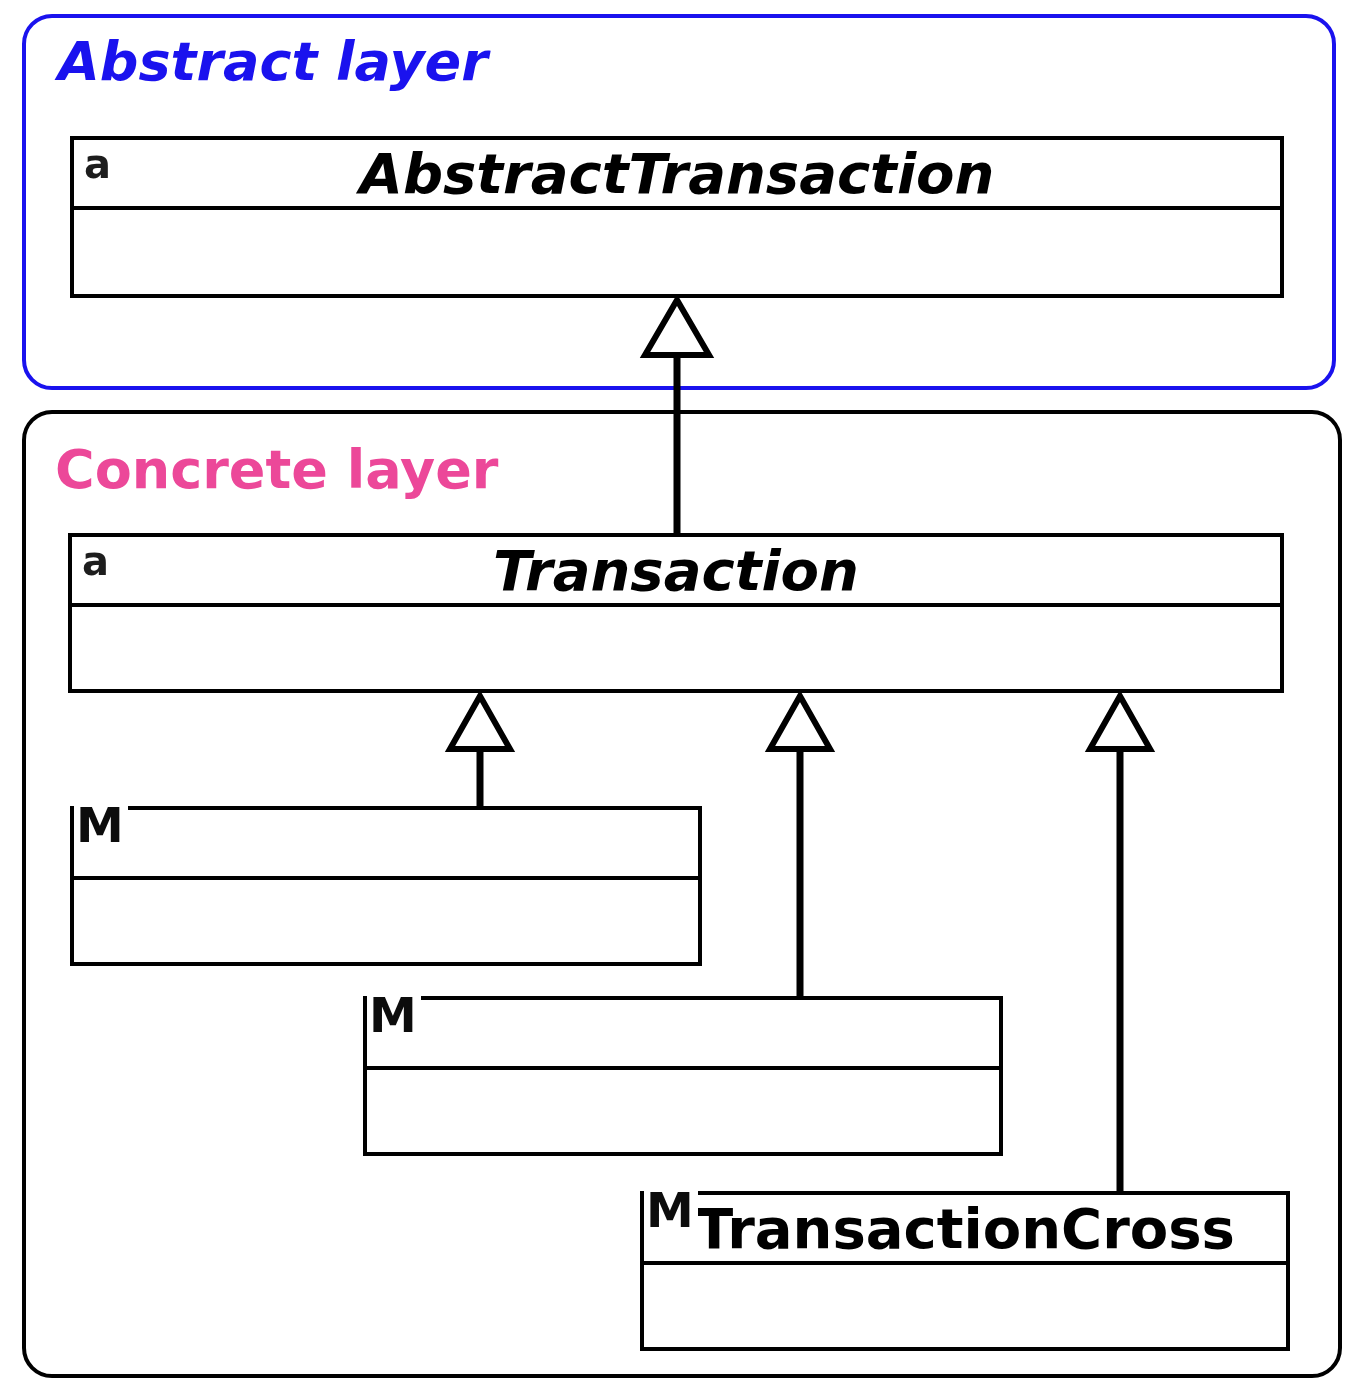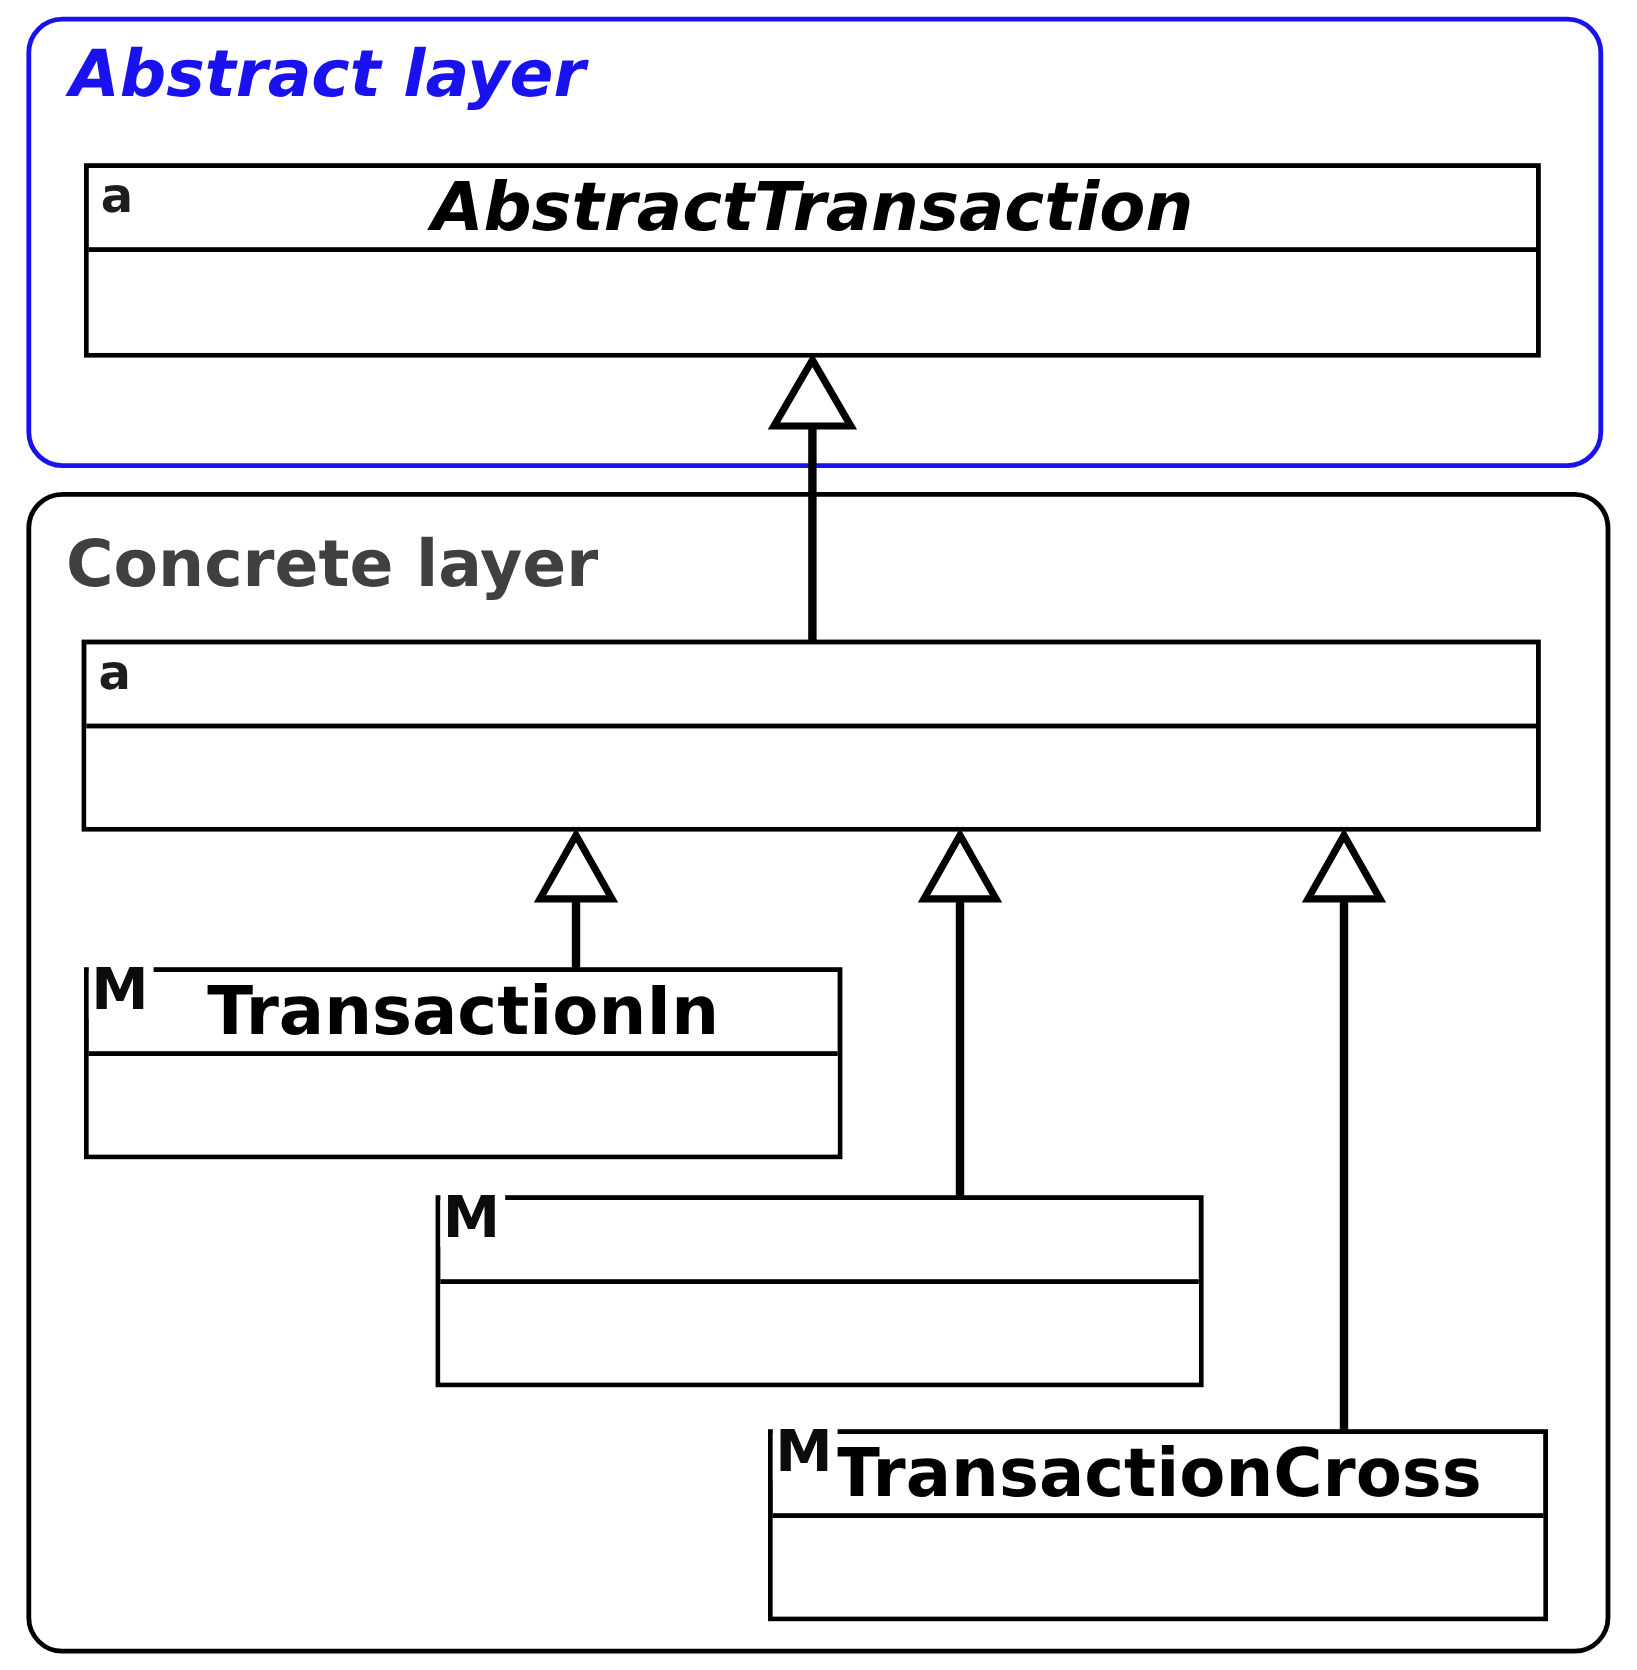--- a/index.html
+++ b/index.html
@@ -5,21 +5,21 @@
   html,body{margin:0;padding:0;background:#ffffff;}
   body{font-family:"DejaVu Sans","Liberation Sans",sans-serif;}
   #canvas{position:relative;width:1364px;height:1392px;background:#ffffff;overflow:hidden;}
 
   
   .layer{position:absolute;box-sizing:border-box;border-radius:30px;background:transparent;}
   .layer.abstract{border:4px solid #1a12ee;}
   .layer.concrete{border:4px solid #000000;}
   .layer-label{position:absolute;font-size:54px;font-weight:bold;white-space:nowrap;letter-spacing:0px;}
   .layer-label.abstract{color:#1a12ee;font-style:italic;}
-  .layer-label.concrete{color:#404040;}
+  .layer-label.concrete{color:#ec4899;}
 
   
   .class-box{position:absolute;box-sizing:border-box;border:4px solid #000;background:#ffffff;display:flex;flex-direction:column;}
   .title-row{position:relative;height:66px;border-bottom:4px solid #000;display:flex;align-items:center;justify-content:center;}
   .class-name{font-size:56px;font-weight:bold;color:#000;white-space:nowrap;line-height:1;padding-top:2px;}
   .class-name.abstract{font-style:italic;}
   .body-row{flex:1 1 auto;background:#ffffff;}
 
   
   .badge{position:absolute;font-weight:bold;color:#0c0c0c;line-height:1;user-select:none;}
@@ -46,28 +46,28 @@
     </div>
     <div class="body-row"></div>
   </div>
 
   <div class="layer concrete" style="left:22px;top:410px;width:1320px;height:968px;"></div>
   <div class="layer-label concrete" style="left:55px;top:438px;">Concrete layer</div>
 
   <div class="class-box" style="left:68px;top:533px;width:1216px;height:160px;">
     <div class="title-row">
       <span class="badge a">a</span>
+      <span class="class-name abstract">Transaction</span>
     </div>
     <div class="body-row"></div>
   </div>
 
   <div class="class-box" style="left:70px;top:806px;width:632px;height:160px;">
     <div class="title-row">
       <span class="badge m">M</span>
-      <span class="class-name">TransactionIn</span>
     </div>
     <div class="body-row"></div>
   </div>
 
   <div class="class-box" style="left:363px;top:996px;width:640px;height:160px;">
     <div class="title-row">
       <span class="badge m">M</span>
     </div>
     <div class="body-row"></div>
   </div>

